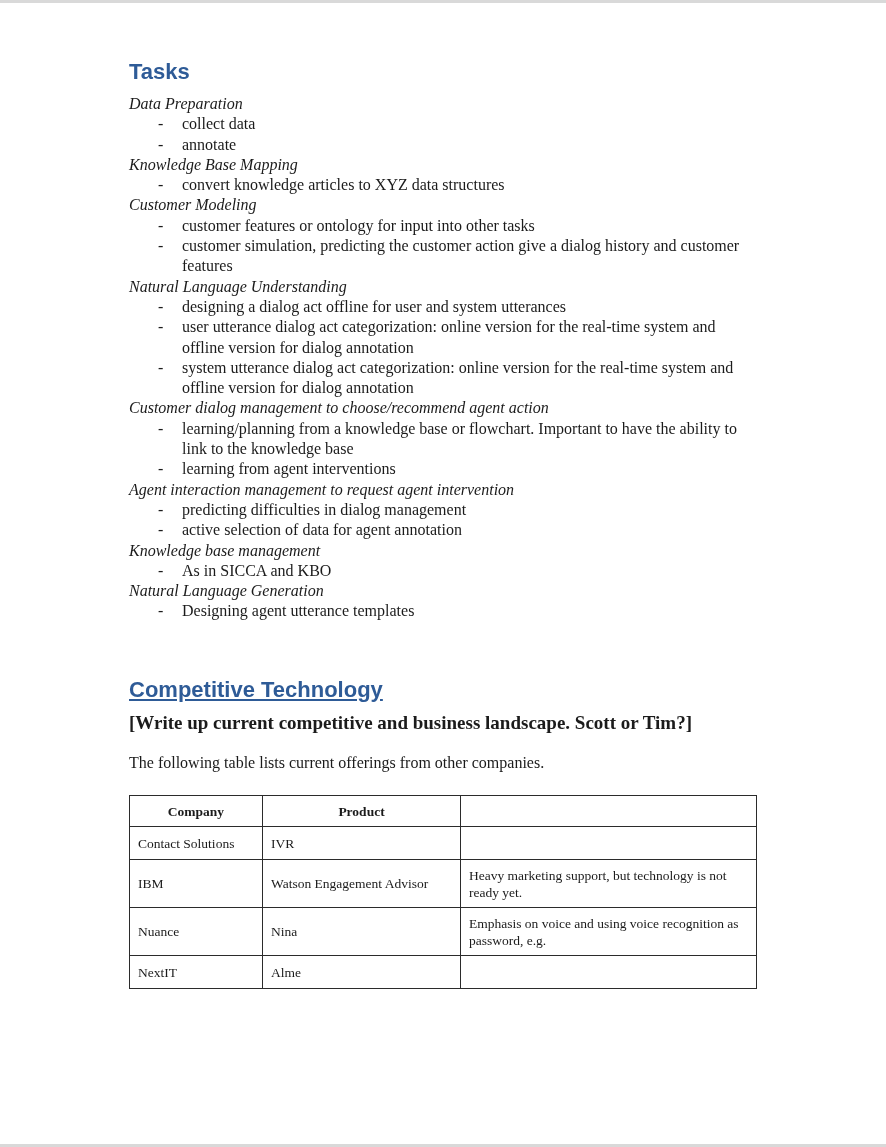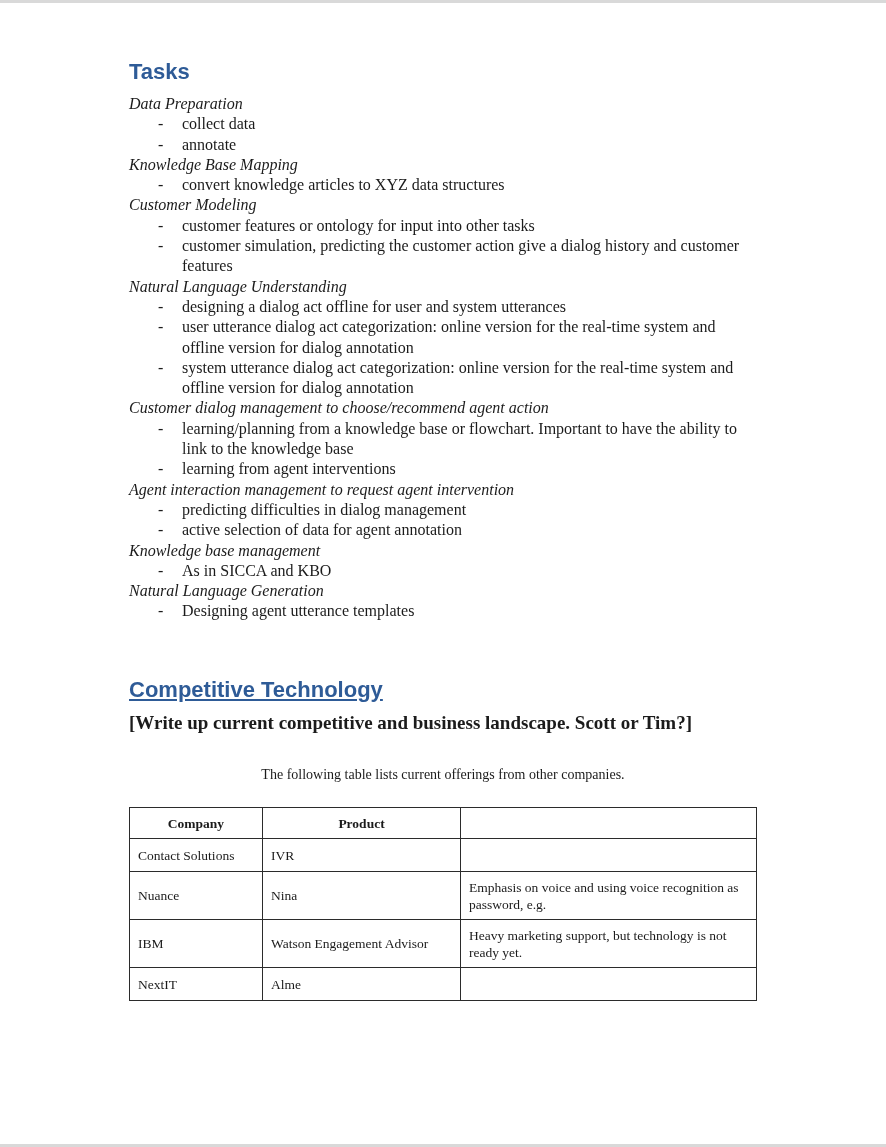--- a/index.html
+++ b/index.html
@@ -40,24 +40,23 @@
   .dash { flex:none; margin-left:29px; width:24px; }
   .btext { flex:1; }
 
   .note {
     font-weight:bold;
     font-size:19px;
     line-height:21px;
     margin:0;
   }
   .intro {
-    font-size:14px;
+    font-size:16px;
     line-height:20.3px;
-    margin:32px 0 22px 0;
-    text-align:center;
+    margin:20px 0 22px 0;
   }
 
   table.offerings {
     border-collapse:collapse;
     table-layout:fixed;
     width:627px;
     font-size:13.5px;
     line-height:17px;
   }
   table.offerings th, table.offerings td {
@@ -171,28 +170,28 @@
         <th>Company</th>
         <th>Product</th>
         <th></th>
       </tr>
       <tr class="r-short">
         <td>Contact Solutions</td>
         <td>IVR</td>
         <td></td>
       </tr>
       <tr class="r-tall">
+        <td>IBM</td>
+        <td>Watson Engagement Advisor</td>
+        <td>Heavy marketing support, but technology is not ready yet.</td>
+      </tr>
+      <tr class="r-tall">
         <td>Nuance</td>
         <td class="v-top">Nina</td>
         <td>Emphasis on voice and using voice recognition as password, e.g.</td>
-      </tr>
-      <tr class="r-tall">
-        <td>IBM</td>
-        <td>Watson Engagement Advisor</td>
-        <td>Heavy marketing support, but technology is not ready yet.</td>
       </tr>
       <tr class="r-short">
         <td>NextIT</td>
         <td>Alme</td>
         <td></td>
       </tr>
     </tbody>
       </table>
 
   </div>

